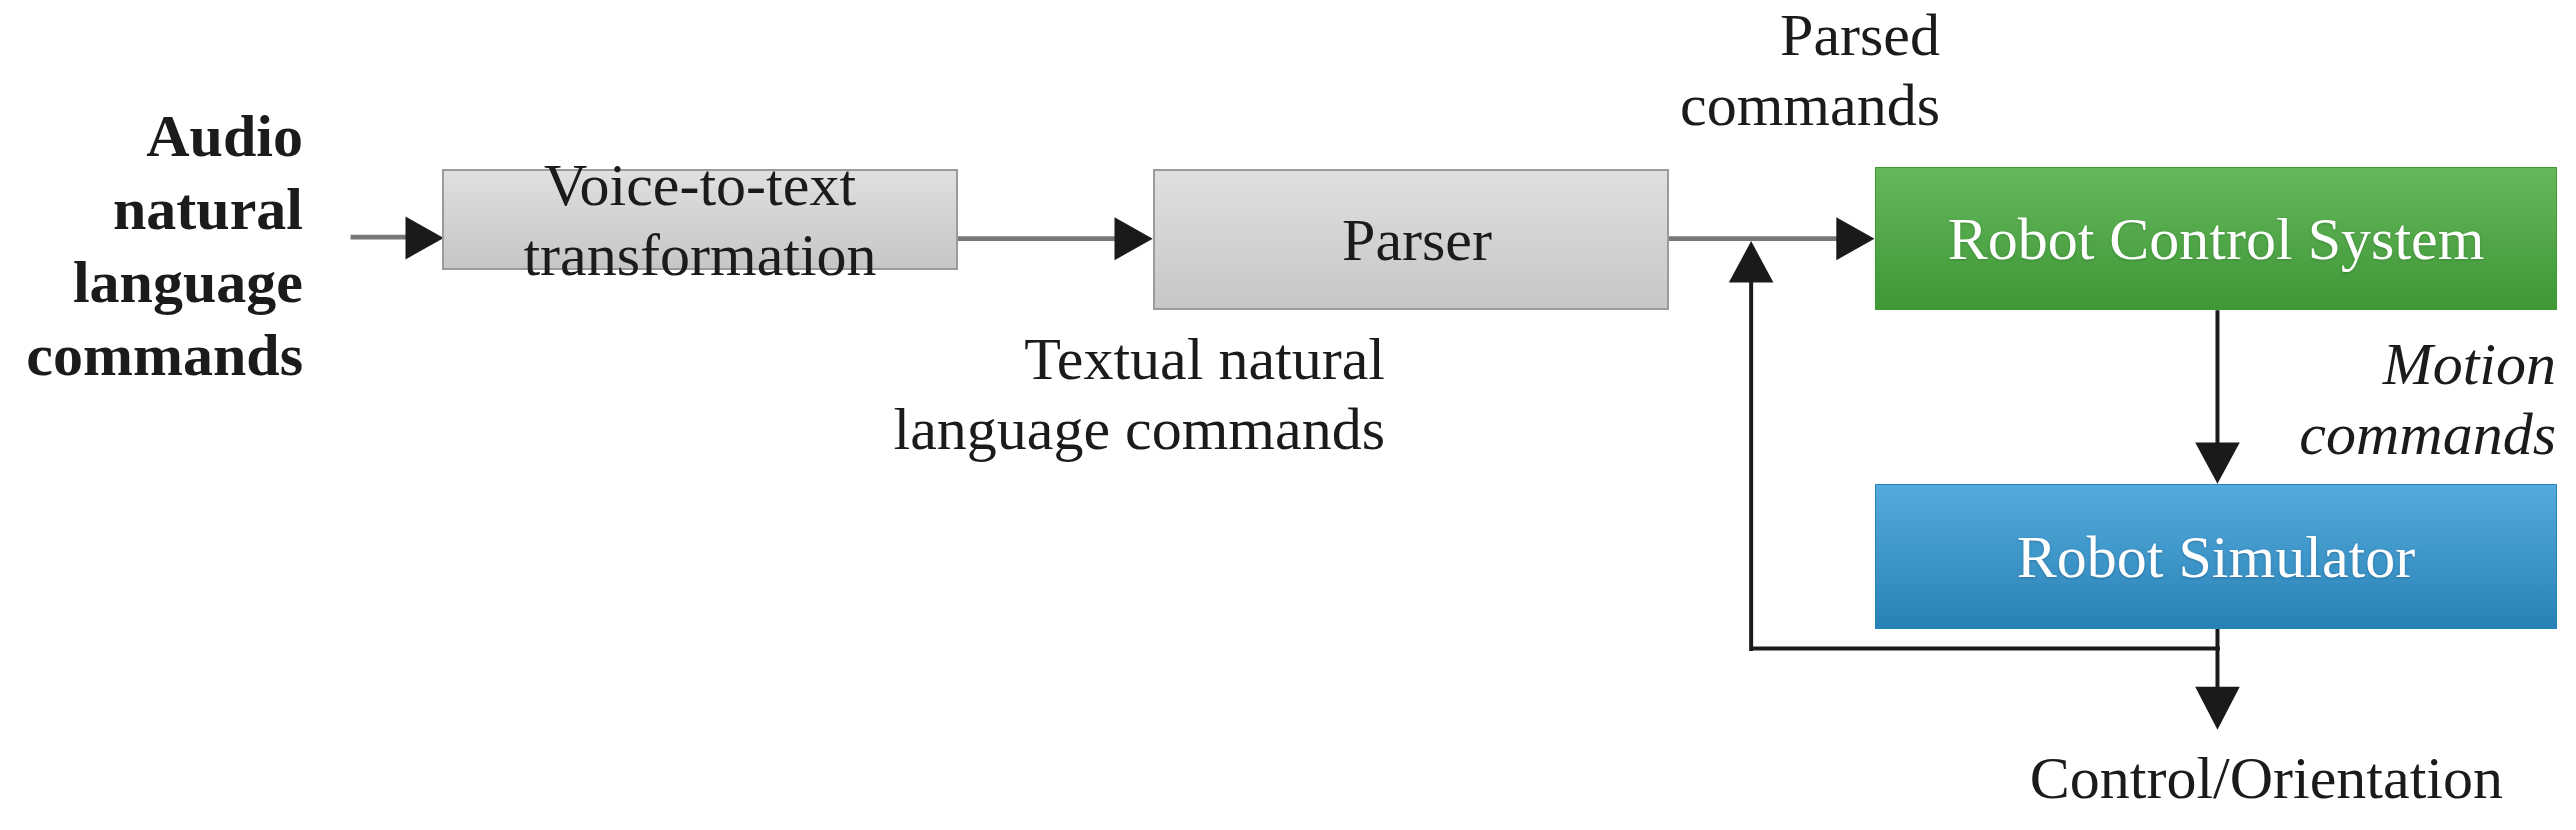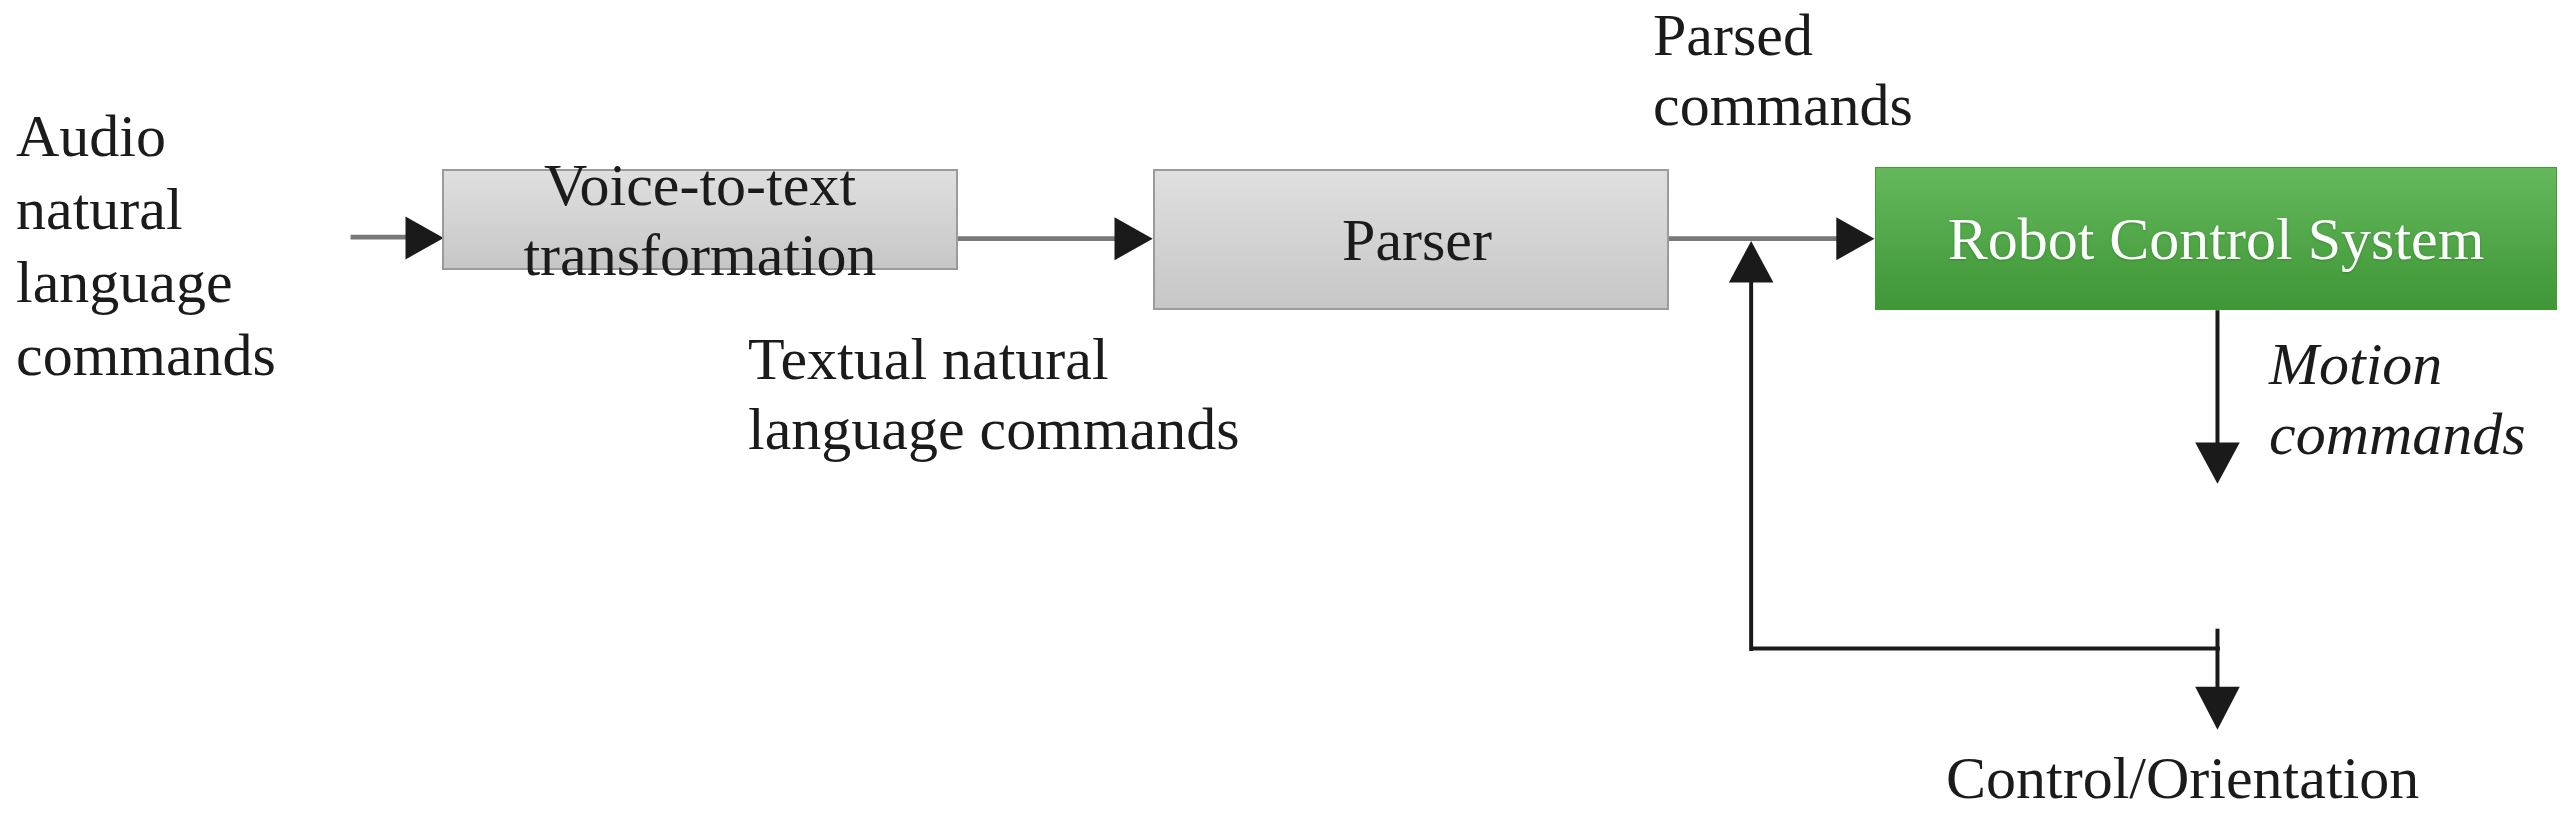--- a/index.html
+++ b/index.html
@@ -21,21 +21,21 @@
     left: 0; top: 0;
     width: 2576px;
     height: 830px;
   }
   .shaft-gray { stroke: var(--arrow-gray, #787878); stroke-width: 6; fill: none; }
   .shaft-black { stroke: var(--line-black, #1a1a1a); stroke-width: 5; fill: none; }
   .head-black { fill: var(--line-black, #1a1a1a); stroke: none; }
 
   .label {
     position: absolute;
-    text-align: left;
+    text-align: right;
     white-space: pre-line;
     font-size: 60px;
     line-height: 73px;
     color: var(--text-black, #1b1b1b);
   }
   .label.tight { line-height: 70px; }
 
   .node {
     position: absolute;
     display: flex;
@@ -63,21 +63,21 @@
   }
   .node-blue {
     background-color: var(--box-blue, #2f97d4);
     background-image: linear-gradient(rgba(255,255,255,0.18), rgba(0,0,0,0.14));
     border: 1.6px solid #2386bf;
     color: var(--text-white, #ffffff);
     text-shadow: 0 0.8px 2.4px rgba(0,30,60,0.25);
   }
 
   
-  #audio-label     { left: 16px;   top: 100px;  width: 287px; }
+  #audio-label     { left: 16px;   top: 100px;  width: 287px; font-weight: bold; }
   #voice-box       { left: 442px;  top: 169px;  width: 516px; height: 101px; }
   #parser-box      { left: 1153px; top: 169px;  width: 516px; height: 141px; padding-left: 12px; }
   #control-box     { left: 1875px; top: 167px;  width: 682px; height: 143px; }
   #simulator-box   { left: 1875px; top: 484px;  width: 682px; height: 145px; }
   #textual-label   { left: 748px;  top: 324px;  width: 637px; }
   #parsed-label    { left: 1653px; top: 0px;    width: 287px; }
   #motion-label    { left: 2269px; top: 329px;  width: 287px; font-style: italic; }
   #position-label  { left: 1946px; top: 742px;  width: 557px; }
 </style>
 </head>
@@ -133,17 +133,18 @@
   <div id="parser-box" class="node node-gray">Parser</div>
 
   <div id="parsed-label" class="label tight">Parsed
 commands</div>
 
   <div id="control-box" class="node node-green">Robot Control System</div>
 
   <div id="motion-label" class="label tight">Motion
 commands</div>
 
+  <div id="simulator-box" class="node node-blue">Robot Simulator</div>
 
   <div id="position-label" class="label">Control/Orientation</div>
 
 </div>
 
 
 </body></html>

